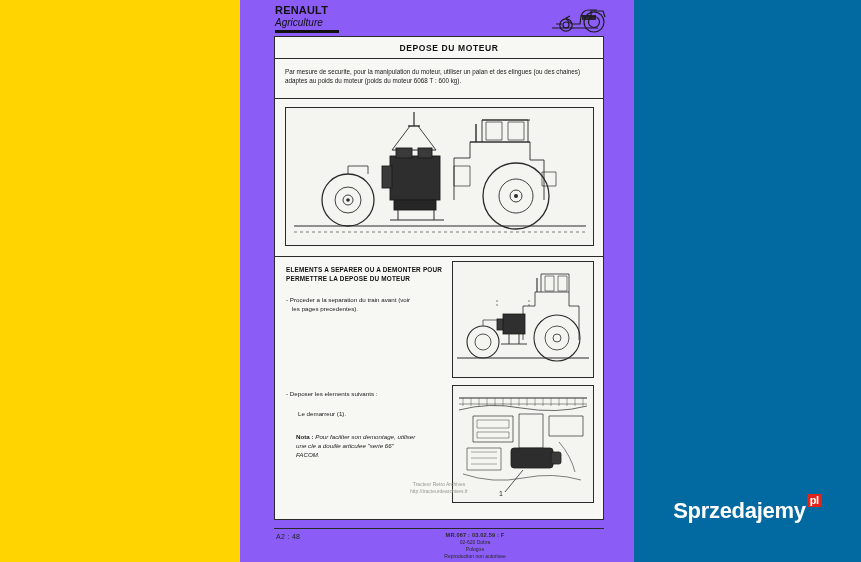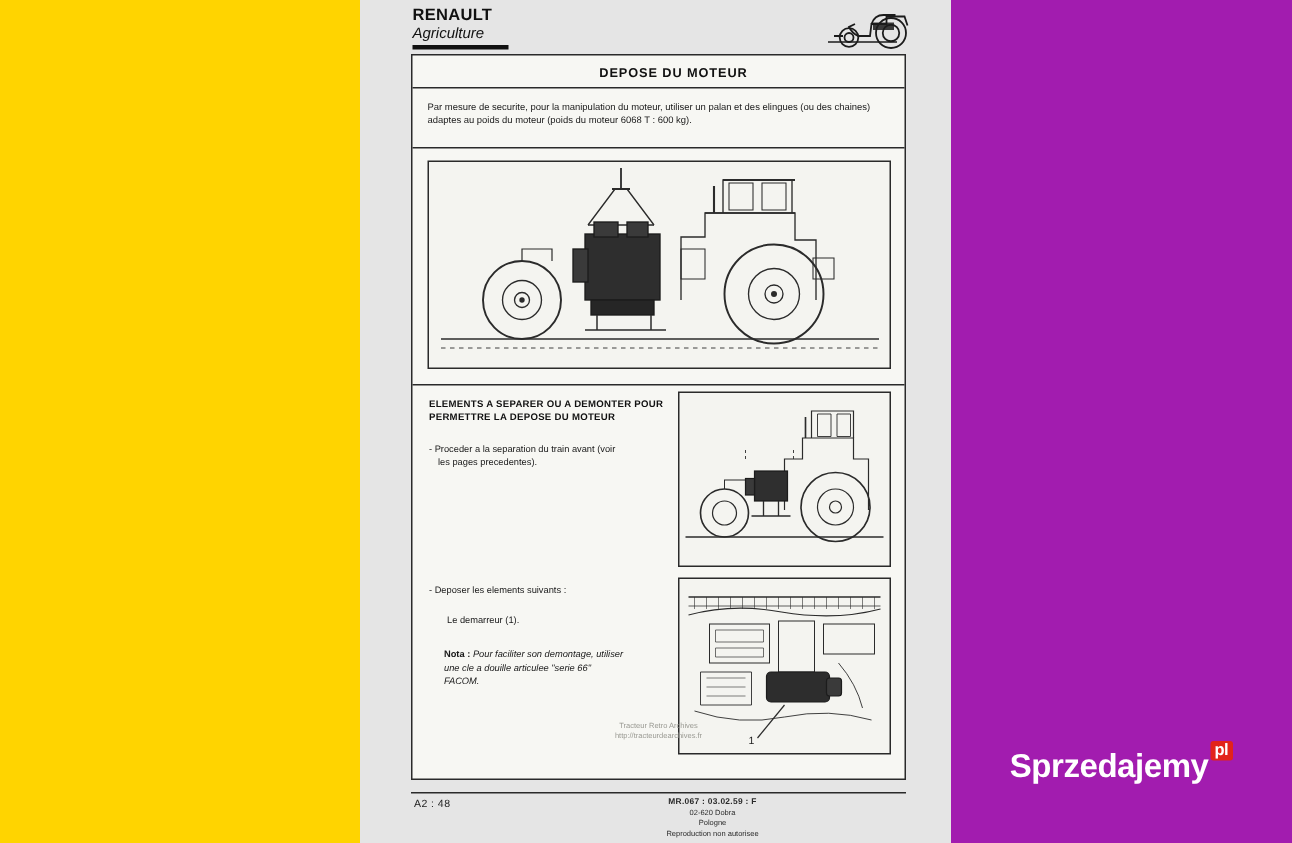--- a/index.html
+++ b/index.html
@@ -31,31 +31,31 @@
     height: 562px;
     background: #FFD400;
   }
 
   
   .page {
     position: absolute;
     left: 240px; top: 0;
     width: 394px;
     height: 562px;
-    background: #e5e5e5;
+    background: #8b5cf6;
     color: #1a1a1a;
   }
 
   
   .right-panel {
     position: absolute;
     left: 634px; top: 0;
     width: 227px;
     height: 562px;
-    background: #a21caf;
+    background: #0369a1;
   }
   .watermark {
     position: absolute;
     left: 0;
     top: 498px;
     width: 227px;
     text-align: center;
     color: #ffffff;
     font-size: 22px;
     font-weight: bold;

